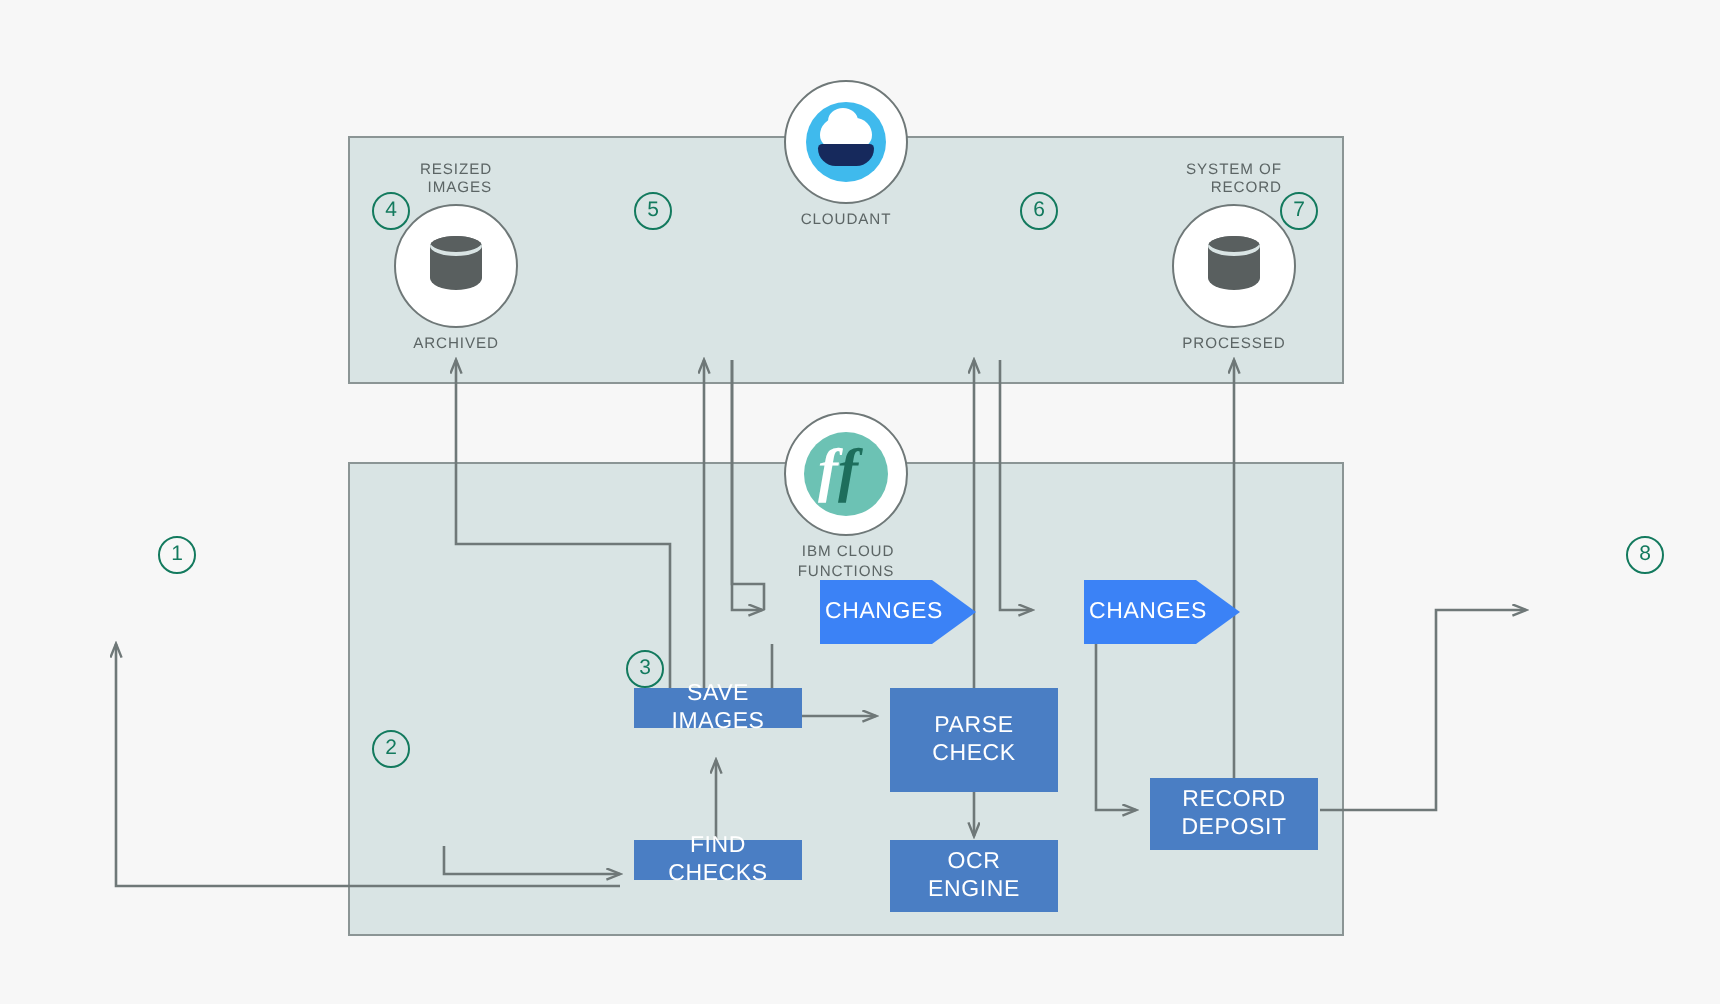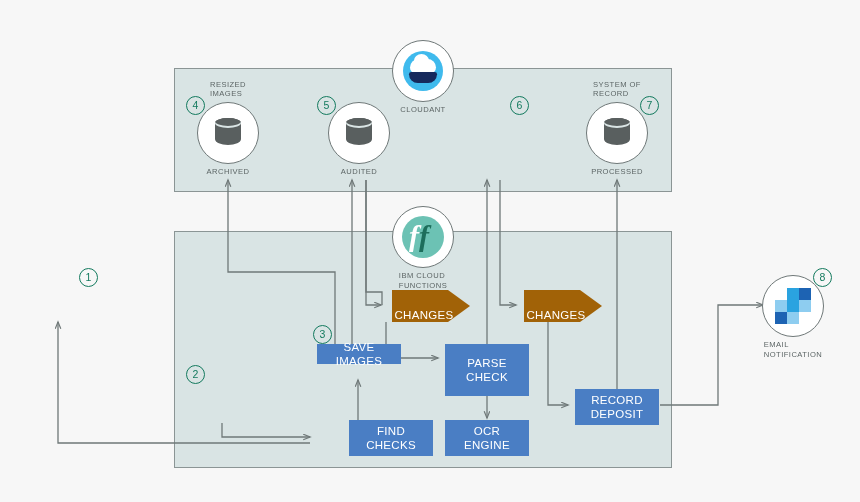--- a/index.html
+++ b/index.html
@@ -30,21 +30,21 @@
     border-radius: 50%;
     background: #ffffff;
     border: 1.8px solid #6f7878;
   }
   .node .glyph {
     position: absolute; inset: 0;
     display: flex; align-items: center; justify-content: center;
   }
   .node .cap {
     position: absolute; left: 50%; transform: translateX(-50%);
-    white-space: nowrap; text-align: left;
+    white-space: nowrap; text-align: right;
     font-size: 7.6px; letter-spacing: .45px; color: #5c6565;
     line-height: 9.6px;
   }
   .cap.below { top: 65px; }
   .cap.above { bottom: 65px; }
 
   
   .cyl { position: relative; width: 26px; height: 30px; }
   .cyl .body {
     position: absolute; left: 0; top: 5px; width: 26px; height: 22px;
@@ -71,27 +71,28 @@
     background: #4a7ec4;
     color: #ffffff;
     display: flex; align-items: center; justify-content: center;
     text-align: center;
     font-size: 11.5px; line-height: 14px; letter-spacing: .3px;
   }
 
   
   .chev {
     position: absolute;
-    background: #a16207;
+    background: #3b82f6;
     color: #ffffff;
-    display: flex; align-items: flex-end; justify-content: center;
+    display: flex; align-items: center; justify-content: center;
     text-align: center;
     font-size: 11.5px; line-height: 14px; letter-spacing: .3px;
     padding-right: 14px;
     clip-path: polygon(0 0, calc(100% - 22px) 0, 100% 50%, calc(100% - 22px) 100%, 0 100%);
+    margin-left: 18px;
   }
 
   
   .cloudant-g {
     width: 40px; height: 40px; border-radius: 50%;
     background: #3fbaed; position: relative; overflow: hidden;
   }
   .cloudant-g .puff {
     position: absolute; left: 7px; top: 8px; width: 26px; height: 15px;
     background: #ffffff; border-radius: 13px 13px 10px 10px;
@@ -200,68 +201,39 @@
           <span class="f1">f</span>
           <span class="f2">f</span>
         </div>
     </div>
     <div class="cap below">
       <span>IBM CLOUD</span><br>
       <span>FUNCTIONS</span>
     </div>
   </div>
 
-  <div class="node" style="left:762px; top:275px;">
-    <div class="disc"></div>
-    <div class="glyph">
-      <div class="em-g">
-        <i style="left:0px;  top:12px; background:#8ecdf0;"></i>
-        <i style="left:12px; top:0px;  background:#2aa3e0;"></i>
-        <i style="left:24px; top:0px;  background:#1d63b3;"></i>
-        <i style="left:12px; top:12px; background:#2aa3e0;"></i>
-        <i style="left:24px; top:12px; background:#8ecdf0;"></i>
-        <i style="left:0px;  top:24px; background:#1d63b3;"></i>
-        <i style="left:12px; top:24px; background:#8ecdf0;"></i>
-      </div>
-    </div>
-    <div class="cap below">
-      <span>EMAIL</span><br>
-      <span>NOTIFICATION</span>
-    </div>
-  </div>
   <div class="badge" style="left:813px; top:268px;">8</div>
 
   <div class="node" style="left:197px; top:102px;">
     <div class="disc"></div>
     <div class="glyph">
       <div class="cyl">
           <div class="top"></div>
           <div class="body"></div>
           <div class="top"></div>
         </div>
     </div>
     <div class="cap below">ARCHIVED</div>
     <div class="cap above">
       <span>RESIZED</span><br>
       <span>IMAGES</span>
     </div>
   </div>
   <div class="badge onpanel" style="left:186px; top:96px;">4</div>
 
-  <div class="node" style="left:328px; top:102px;">
-    <div class="disc"></div>
-    <div class="glyph">
-      <div class="cyl">
-          <div class="top"></div>
-          <div class="body"></div>
-          <div class="top"></div>
-        </div>
-    </div>
-    <div class="cap below">AUDITED</div>
-  </div>
   <div class="badge onpanel" style="left:317px; top:96px;">5</div>
 
   <div class="badge onpanel" style="left:510px; top:96px;">6</div>
 
   <div class="node" style="left:586px; top:102px;">
     <div class="disc"></div>
     <div class="glyph">
       <div class="cyl">
           <div class="top"></div>
           <div class="body"></div>
@@ -287,21 +259,21 @@
   </div>
 
   <div class="pbox" style="left:317px; top:344px; width:84px; height:20px;">
     <span>
       <span>SAVE</span><br>
       <span>IMAGES</span>
     </span>
   </div>
   <div class="badge onpanel" style="left:313px; top:325px;">3</div>
 
-  <div class="pbox" style="left:317px; top:420px; width:84px; height:36px;margin-left:32px;">
+  <div class="pbox" style="left:317px; top:420px; width:84px; height:20px;">
     <span>
       <span>FIND</span><br>
       <span>CHECKS</span>
     </span>
   </div>
 
   <div class="pbox" style="left:445px; top:344px; width:84px; height:52px;">
     <span>
       <span>PARSE</span><br>
       <span>CHECK</span>

